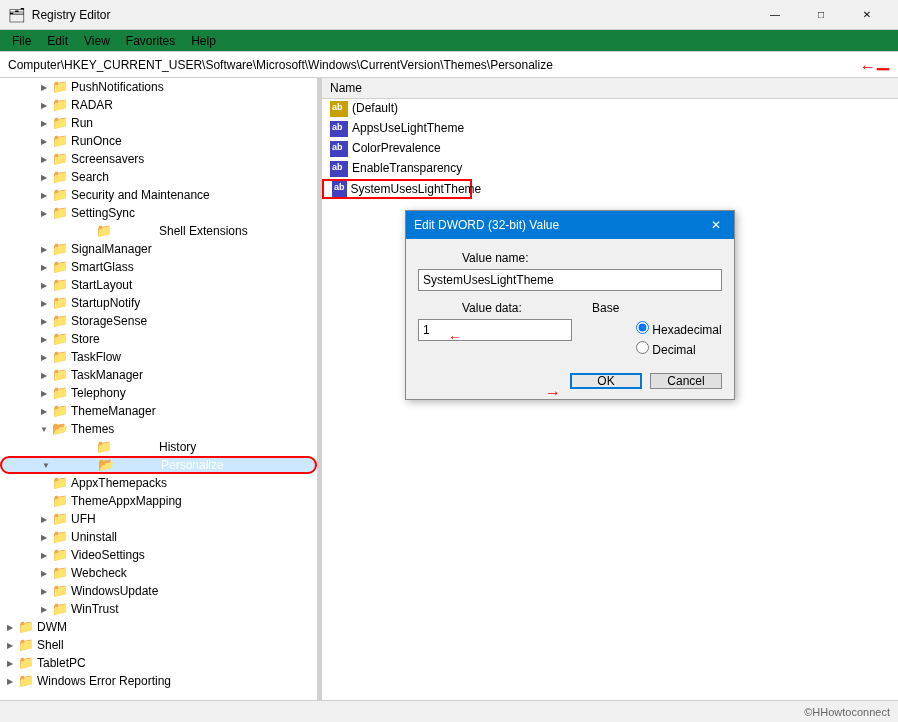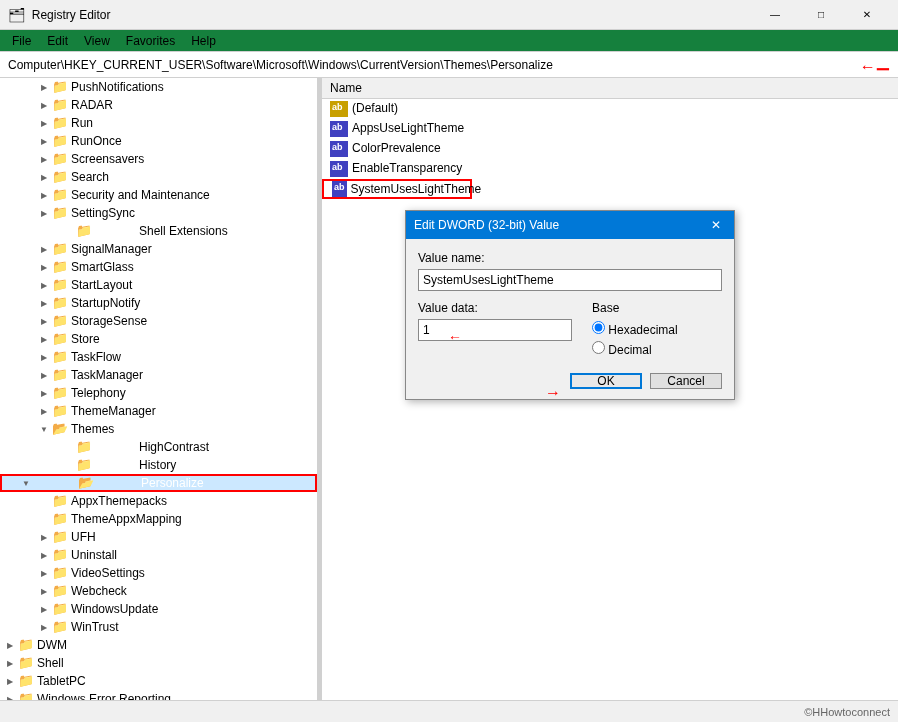--- a/index.html
+++ b/index.html
@@ -68,21 +68,21 @@
 
     .tree-item {
       display: flex;
       align-items: center;
       height: 18px;
       padding-left: 2px;
       cursor: pointer;
       white-space: nowrap;
       font-size: 12px;
     }
-    .tree-item.selected { background: #0078d7; color: #fff; }
+    .tree-item.selected { background: #0078d7; color: #fff; border-radius: 9px; }
     .tree-item.selected .folder-icon { color: #fff; }
 
     .tree-toggle {
       width: 16px;
       height: 16px;
       display: flex;
       align-items: center;
       justify-content: center;
       font-size: 8px;
       color: #666;
@@ -96,21 +96,21 @@
       width: 16px;
       height: 16px;
       margin-right: 3px;
       flex-shrink: 0;
       font-size: 13px;
     }
     .folder-icon::before { content: '📁'; }
     .folder-icon.open::before { content: '📂'; }
 
     .indent-1 { padding-left: 36px; }
-    .indent-2 { padding-left: 16px; gap: 44px; }
+    .indent-2 { padding-left: 36px; gap: 44px; }
     .indent-3 { padding-left: 36px; }
 
     
     #right-panel {
       flex: 1;
       background: #fff;
       overflow-y: auto;
     }
 
     #right-panel table {
@@ -196,20 +196,21 @@
     }
 
     #modal-dialog .dialog-body {
       padding: 12px 12px 10px;
     }
 
     #modal-dialog label {
       display: block;
       font-size: 12px;
       margin-bottom: 4px;
+      margin-left: 44px;
     }
 
     #modal-dialog input[type="text"] {
       width: 100%;
       height: 22px;
       border: 1px solid #888;
       padding: 2px 4px;
       font-size: 12px;
       background: #fff;
       margin-bottom: 10px;
@@ -399,25 +400,20 @@
       </div>
       <div class="tree-item indent-1">
         <span class="tree-toggle collapsed"></span>
         <span class="folder-icon"></span>
         <span>ThemeManager</span>
       </div>
       <div class="tree-item indent-1">
         <span class="tree-toggle expanded"></span>
         <span class="folder-icon open"></span>
         <span>Themes</span>
-      </div>
-      <div class="tree-item indent-2">
-        <span class="tree-toggle empty"></span>
-        <span class="folder-icon"></span>
-        <span>HighContrast</span>
       </div>
       <div class="tree-item indent-2">
         <span class="tree-toggle empty"></span>
         <span class="folder-icon"></span>
         <span>History</span>
       </div>
       <div class="tree-item indent-2 selected" style="border: 2px solid red; background: rgb(204, 232, 255);">
         <span class="tree-toggle expanded"></span>
         <span class="folder-icon open"></span>
         <span>Personalize</span>

